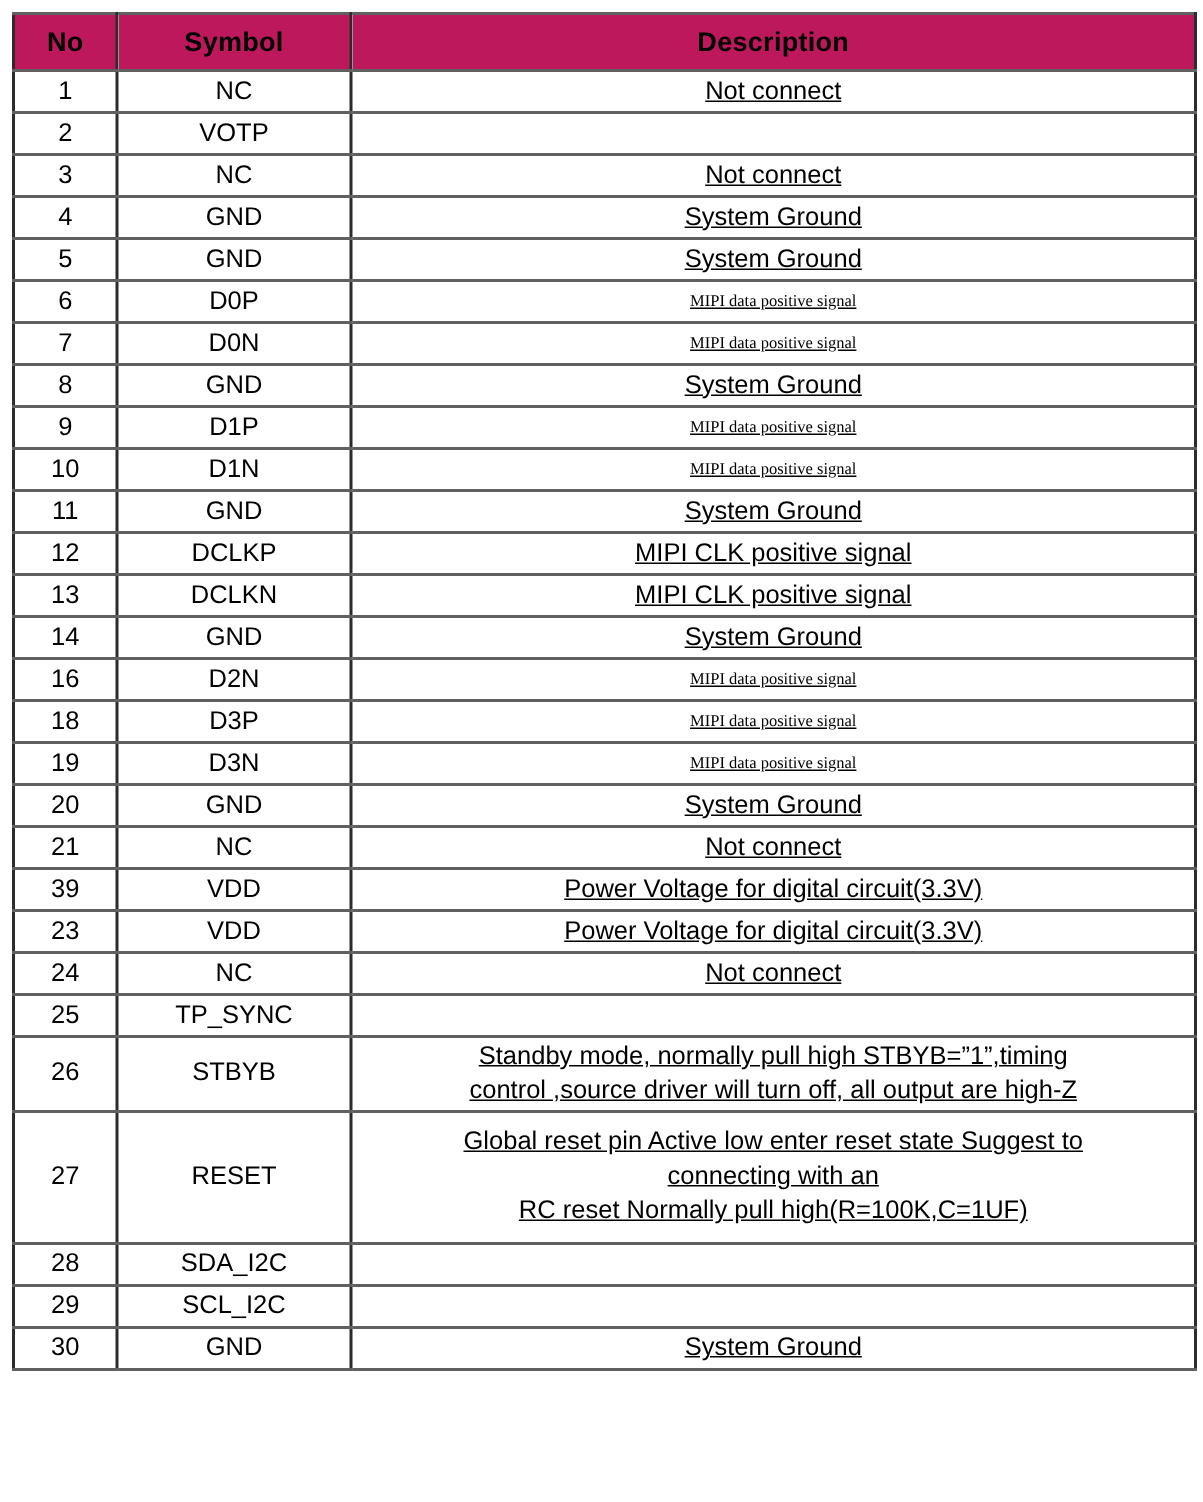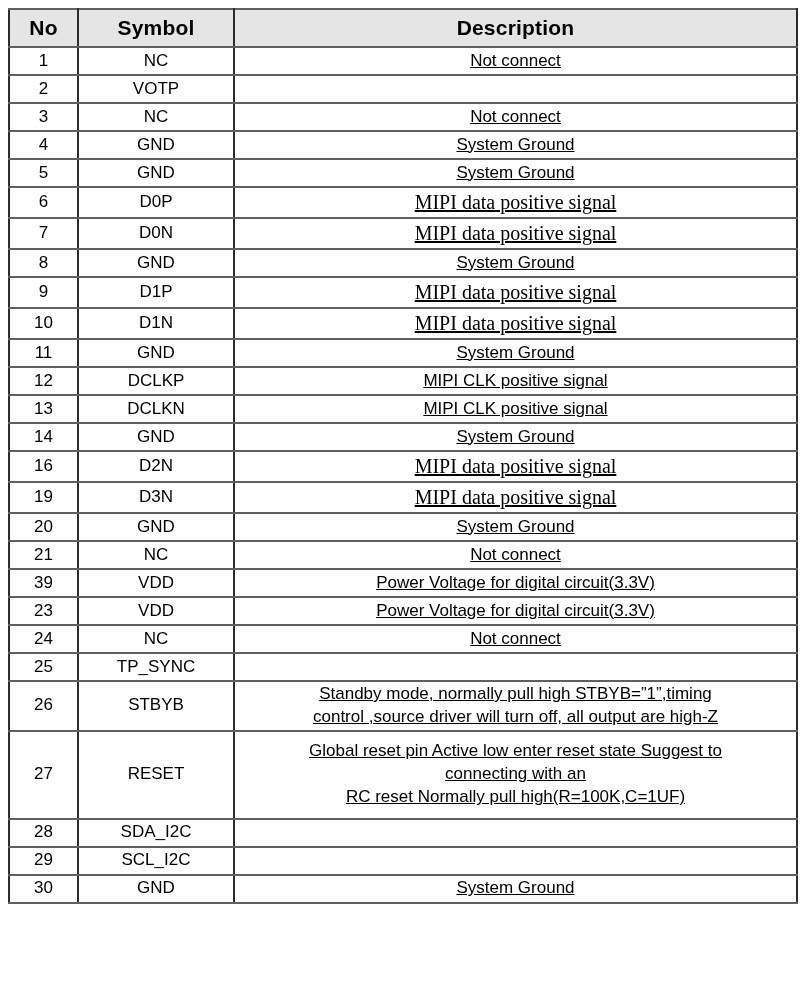--- a/index.html
+++ b/index.html
@@ -29,39 +29,39 @@
     border-bottom: 2px solid #606060;
     border-left: 2px solid #2c2c2c;
     border-right: 2px solid #2c2c2c;
     text-align: center;
     vertical-align: middle;
     padding: 1px 6px;
     overflow: hidden;
   }
   thead tr { height: 38px; }
   th {
-    background: #e5e5e5;
-    font-size: 21px;
+    background: #be185d;
+    font-size: 18px;
     font-weight: bold;
     letter-spacing: 0.2px;
   }
   tbody tr { height: 28px; }
   tbody tr.lines-2 { height: 46px; }
   tbody tr.lines-3 { height: 88px; }
   td {
     font-size: 17px;
     line-height: 1.35;
   }
   td.desc {
     white-space: pre-line;
     text-decoration: underline;
   }
   td.desc.serif {
     font-family: "Liberation Serif", serif;
-    font-size: 20px;
+    font-size: 11px;
   }
 </style>
 </head>
 <body>
 
 <div class="page">
   <table class="pin-table">
     <colgroup>
       <col class="col-no">
       <col class="col-symbol">
@@ -144,20 +144,25 @@
     <td>14</td>
     <td>GND</td>
     <td class="desc">System Ground</td>
   </tr>
         <tr>
     <td>16</td>
     <td>D2N</td>
     <td class="desc serif">MIPI data positive signal</td>
   </tr>
         <tr>
+    <td>18</td>
+    <td>D3P</td>
+    <td class="desc serif">MIPI data positive signal</td>
+  </tr>
+        <tr>
     <td>19</td>
     <td>D3N</td>
     <td class="desc serif">MIPI data positive signal</td>
   </tr>
         <tr>
     <td>20</td>
     <td>GND</td>
     <td class="desc">System Ground</td>
   </tr>
         <tr>

